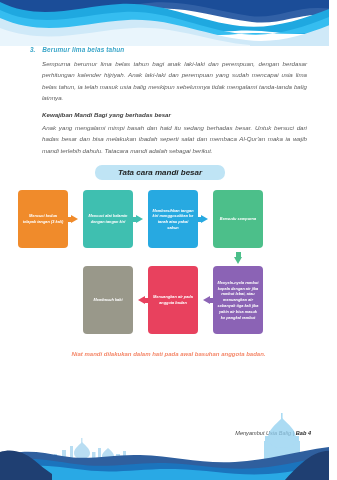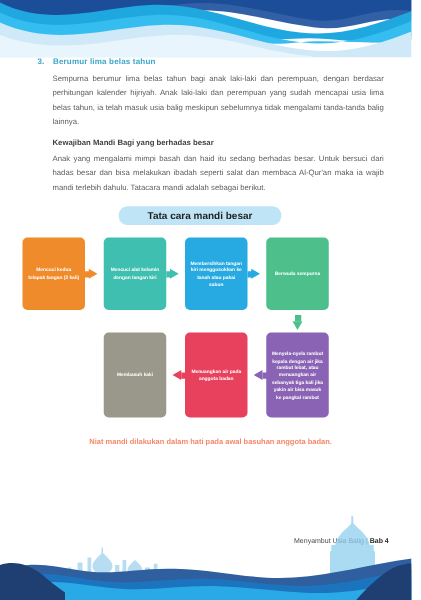--- a/index.html
+++ b/index.html
@@ -3,21 +3,21 @@
 <meta charset="utf-8">
 <style>
   html,body{margin:0;padding:0;}
   body{
     width:337px;height:480px;
     background:#ffffff;
     font-family:"Liberation Sans", sans-serif;
     overflow:hidden;
     position:relative;
   }
-  .page{position:relative;width:329px;height:480px;overflow:hidden;background:#fff;}
+  .page{position:relative;width:329px;height:480px;overflow:hidden;background:#fff;font-style:italic;}
 
   .deco-top{position:absolute;top:0;left:0;width:337px;height:46px;overflow:hidden;}
   .deco-bottom{position:absolute;bottom:0;left:0;width:337px;height:72px;overflow:hidden;}
 
   .content{position:absolute;left:0;top:46px;width:337px;}
 
   
   .sec{padding:0 30px;}
   .numhead{display:flex;gap:7px;align-items:baseline;margin:0 0 5px 0;}
   .numhead .num{color:#3aa6c9;font-size:6.4px;font-weight:bold;}

